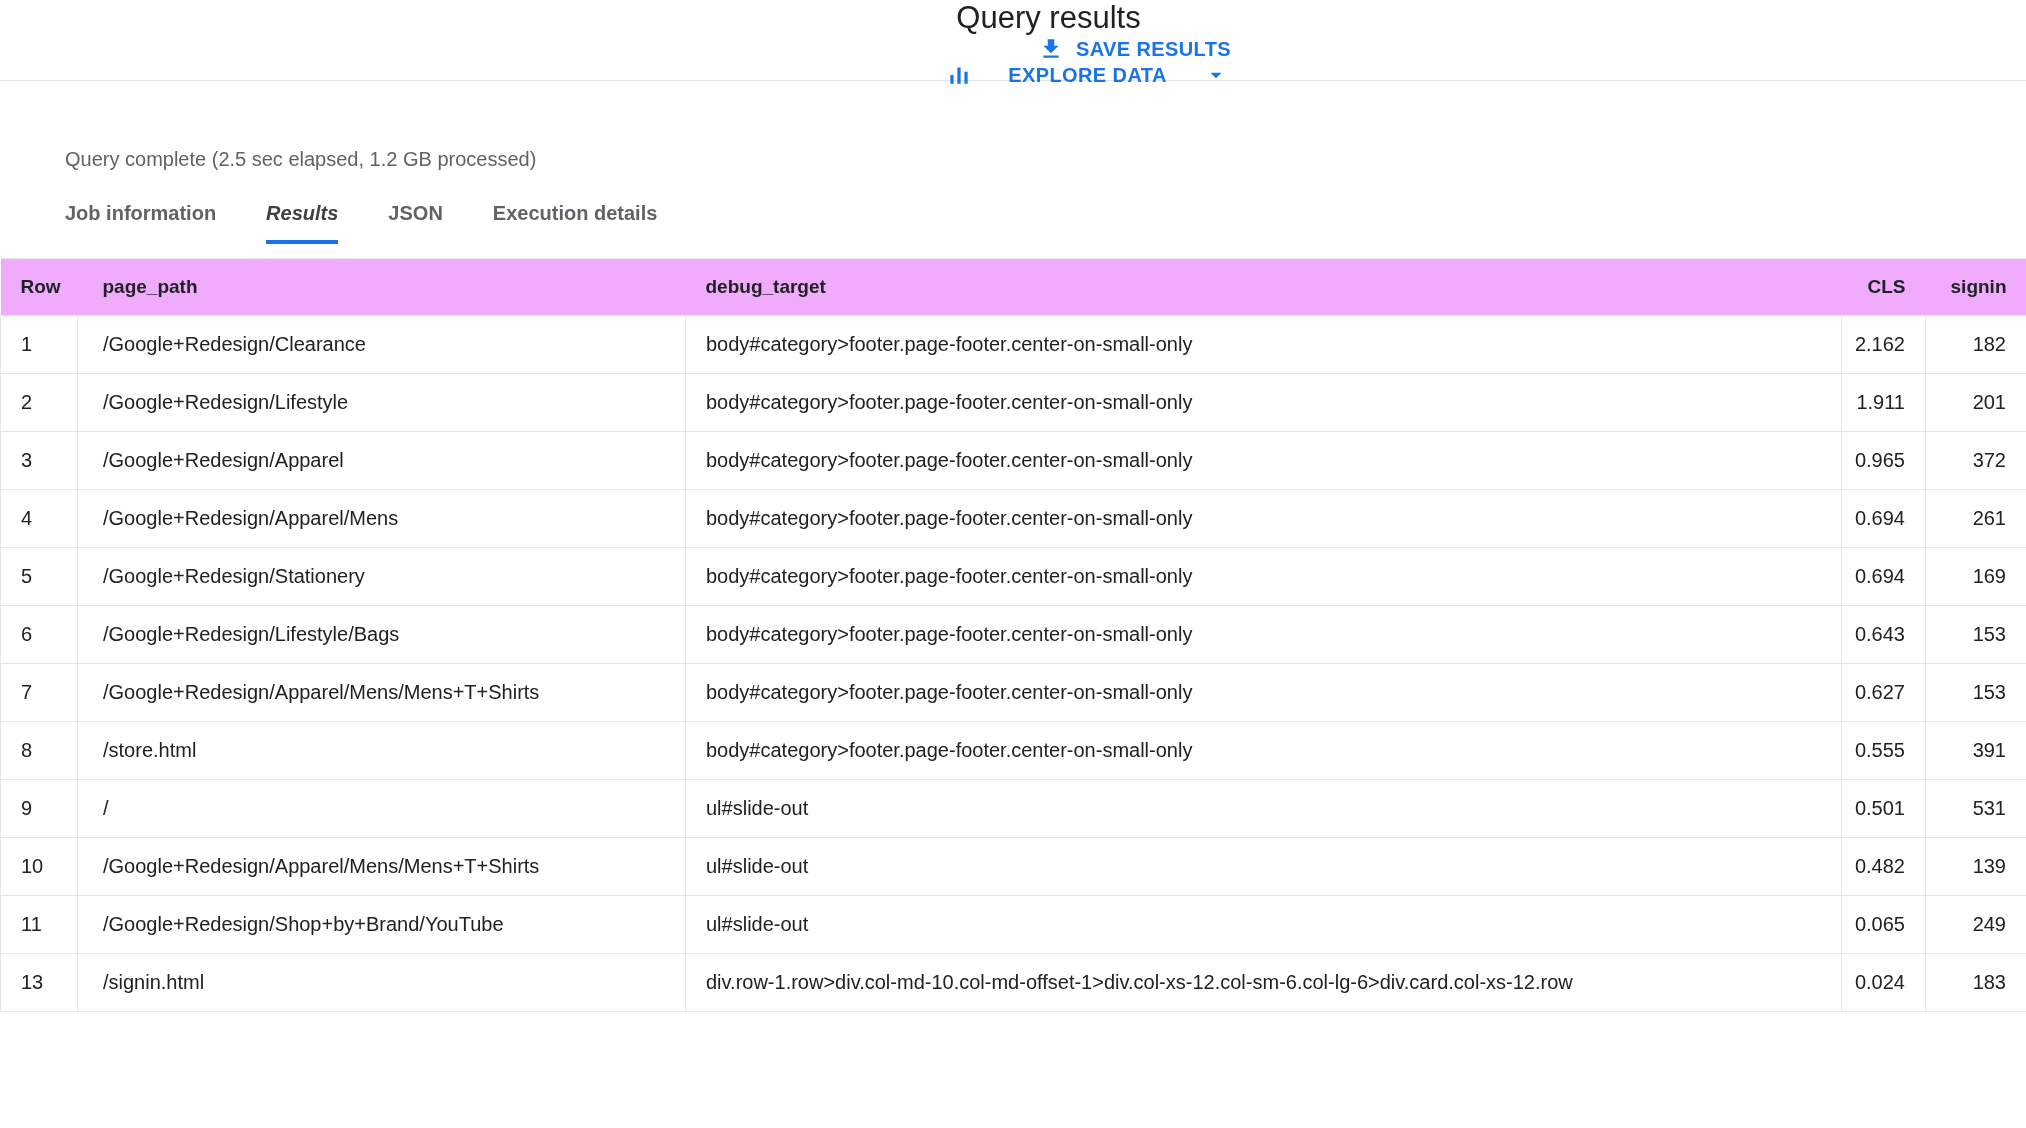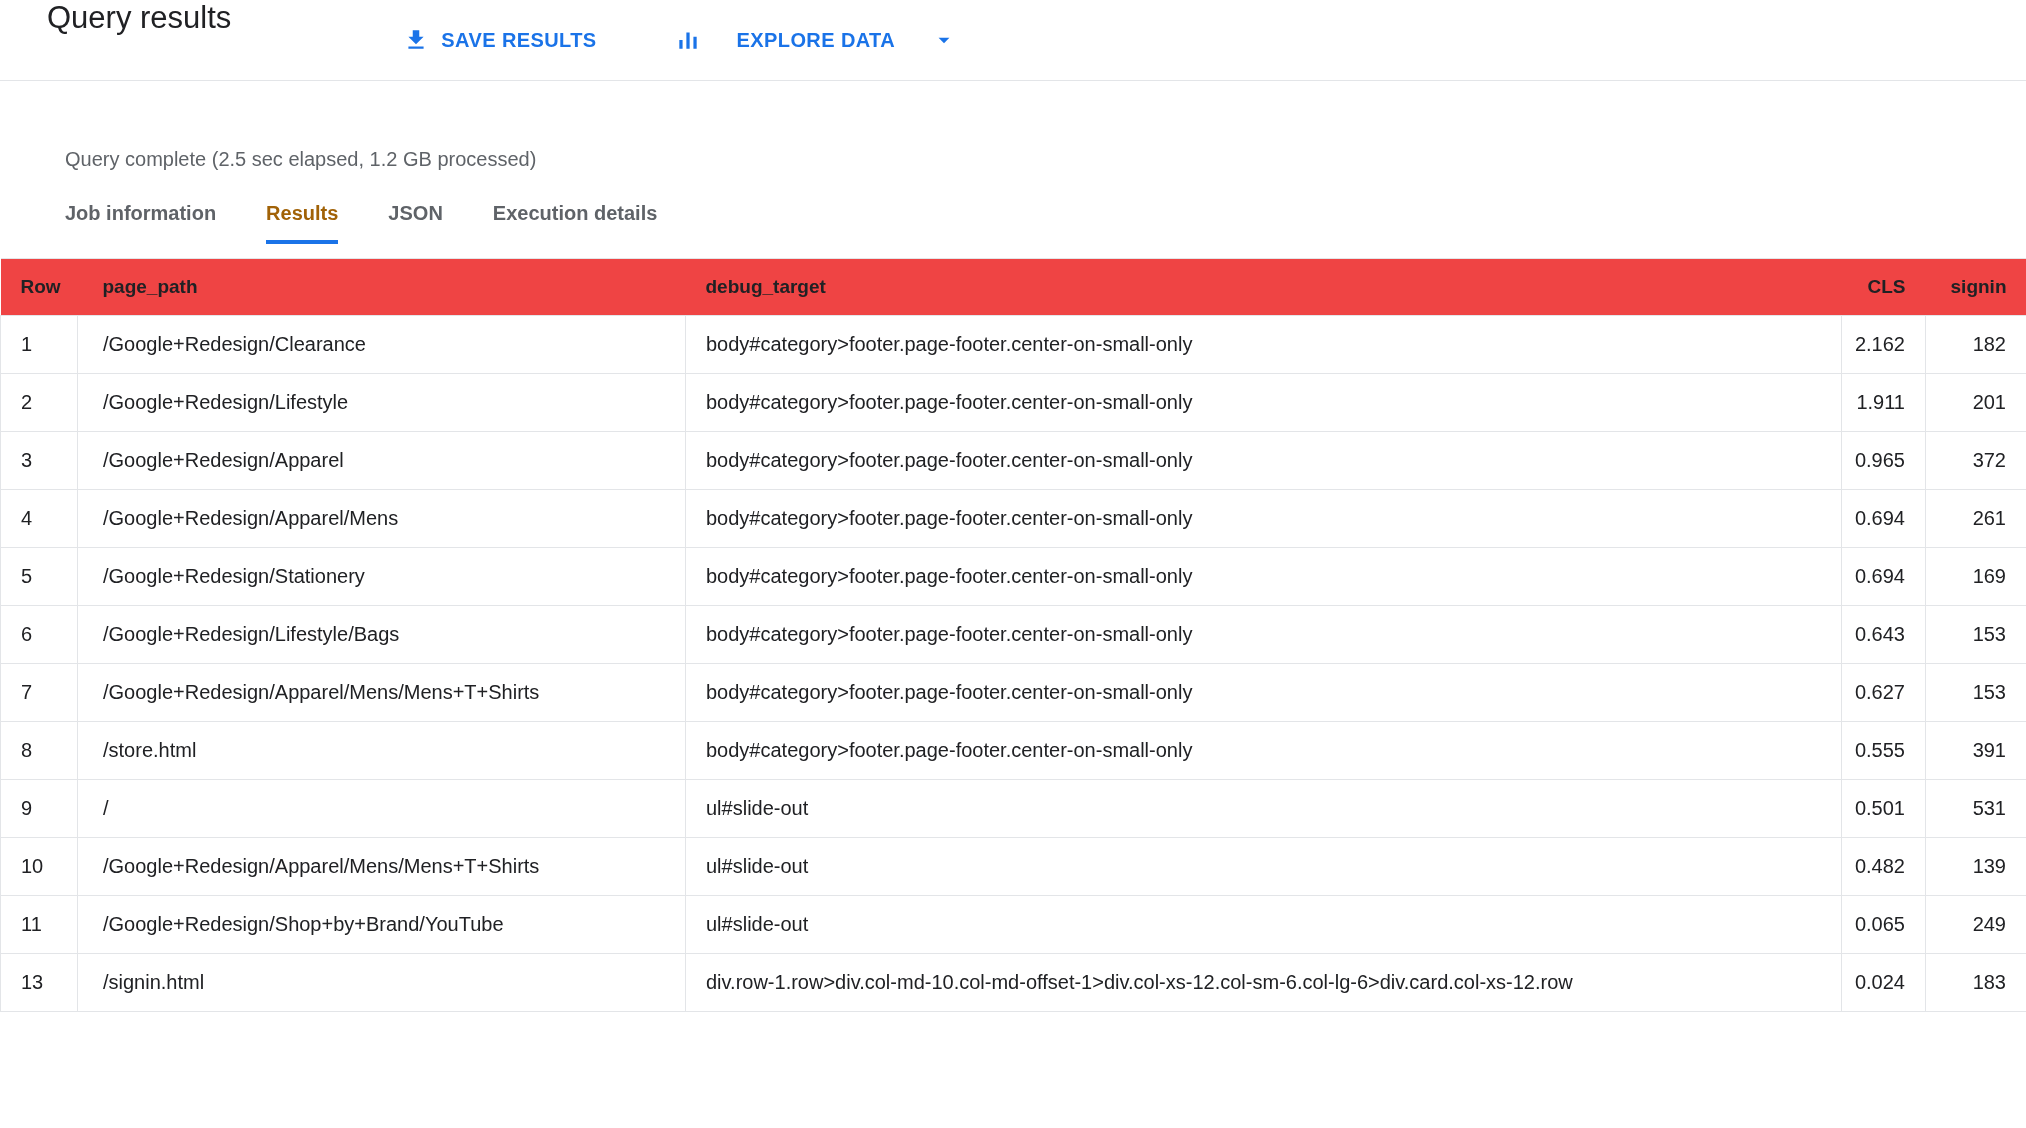--- a/index.html
+++ b/index.html
@@ -2,36 +2,36 @@
 <html><head>
 <meta charset="utf-8">
 <style>
   html,body{margin:0;padding:0;}
   body{
     width:2026px;height:1128px;background:#ffffff;
     font-family:"Liberation Sans","DejaVu Sans",sans-serif;
     color:#202124;overflow:hidden;
   }
   
-  .topbar{height:80px;display:flex;border-bottom:1px solid #e3e5e8;padding-left:47px;}
+  .topbar{height:80px;display:flex;align-items:center;border-bottom:1px solid #e3e5e8;padding-left:71px;flex-direction:column;}
   .page-title{font-size:31px;font-weight:400;color:#202124;}
   .action-btn{display:flex;align-items:center;gap:12px;color:#1a73e8;font-size:20px;font-weight:700;
     letter-spacing:.4px;cursor:pointer;border:none;background:none;font-family:inherit;padding:0;}
   .action-btn.save{margin-left:172px;}
   .action-btn.explore{margin-left:78px;gap:36px;}
   .action-btn svg{display:block;}
   
   .status-line{margin:66px 0 0 65px;font-size:20px;line-height:25px;color:#5f6368;}
   
   .tabs{margin:30px 8px 0 65px;display:flex;gap:50px;}
   .tab{font-size:20px;font-weight:700;color:#5f6368;padding-bottom:15px;border-bottom:4px solid transparent;cursor:pointer;}
-  .tab.active{color:#a16207;border-bottom-color:#1a73e8;}
+  .tab.active{color:#404040;border-bottom-color:#1a73e8;font-style:italic;}
   
   table{width:2026px;border-collapse:collapse;table-layout:fixed;margin-top:14px;}
-  thead th{background:#ef4444;height:56px;font-size:19px;font-weight:700;color:#202124;text-align:left;
+  thead th{background:#f0abfc;height:56px;font-size:19px;font-weight:700;color:#202124;text-align:left;
     border-top:1px solid #e3e5e8;border-bottom:1px solid #e3e5e8;padding:0;margin-top:46px;}
   tbody td{height:57px;font-size:20px;color:#202124;background:#fff;border:1px solid #e3e5e8;
     white-space:nowrap;overflow:hidden;padding:0;}
   .c-row{padding-left:20px;}
   .c-path{padding-left:25px;}
   .c-target{padding-left:20px;}
   .num{text-align:right;padding-right:20px;}
 </style>
 </head>
 <body>

